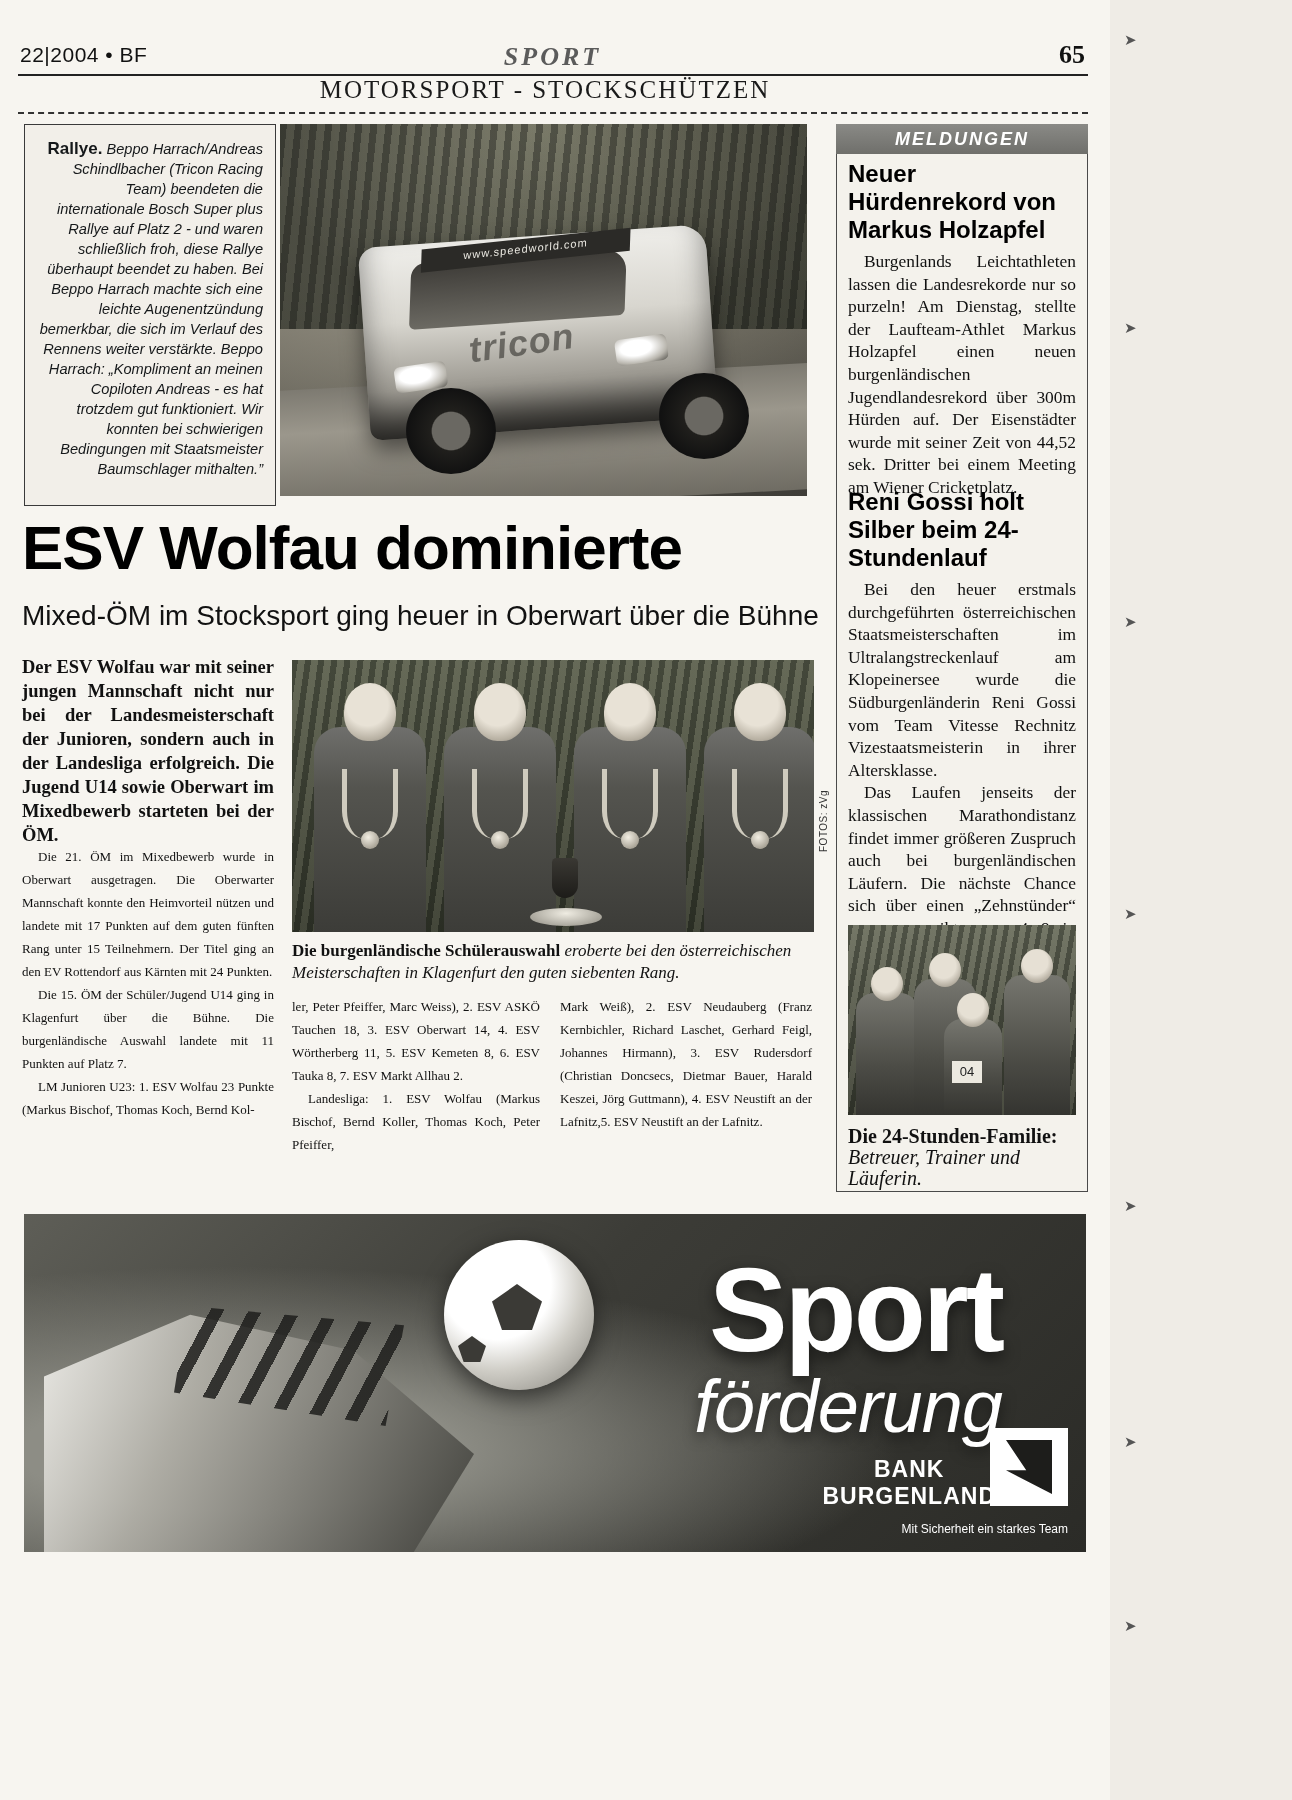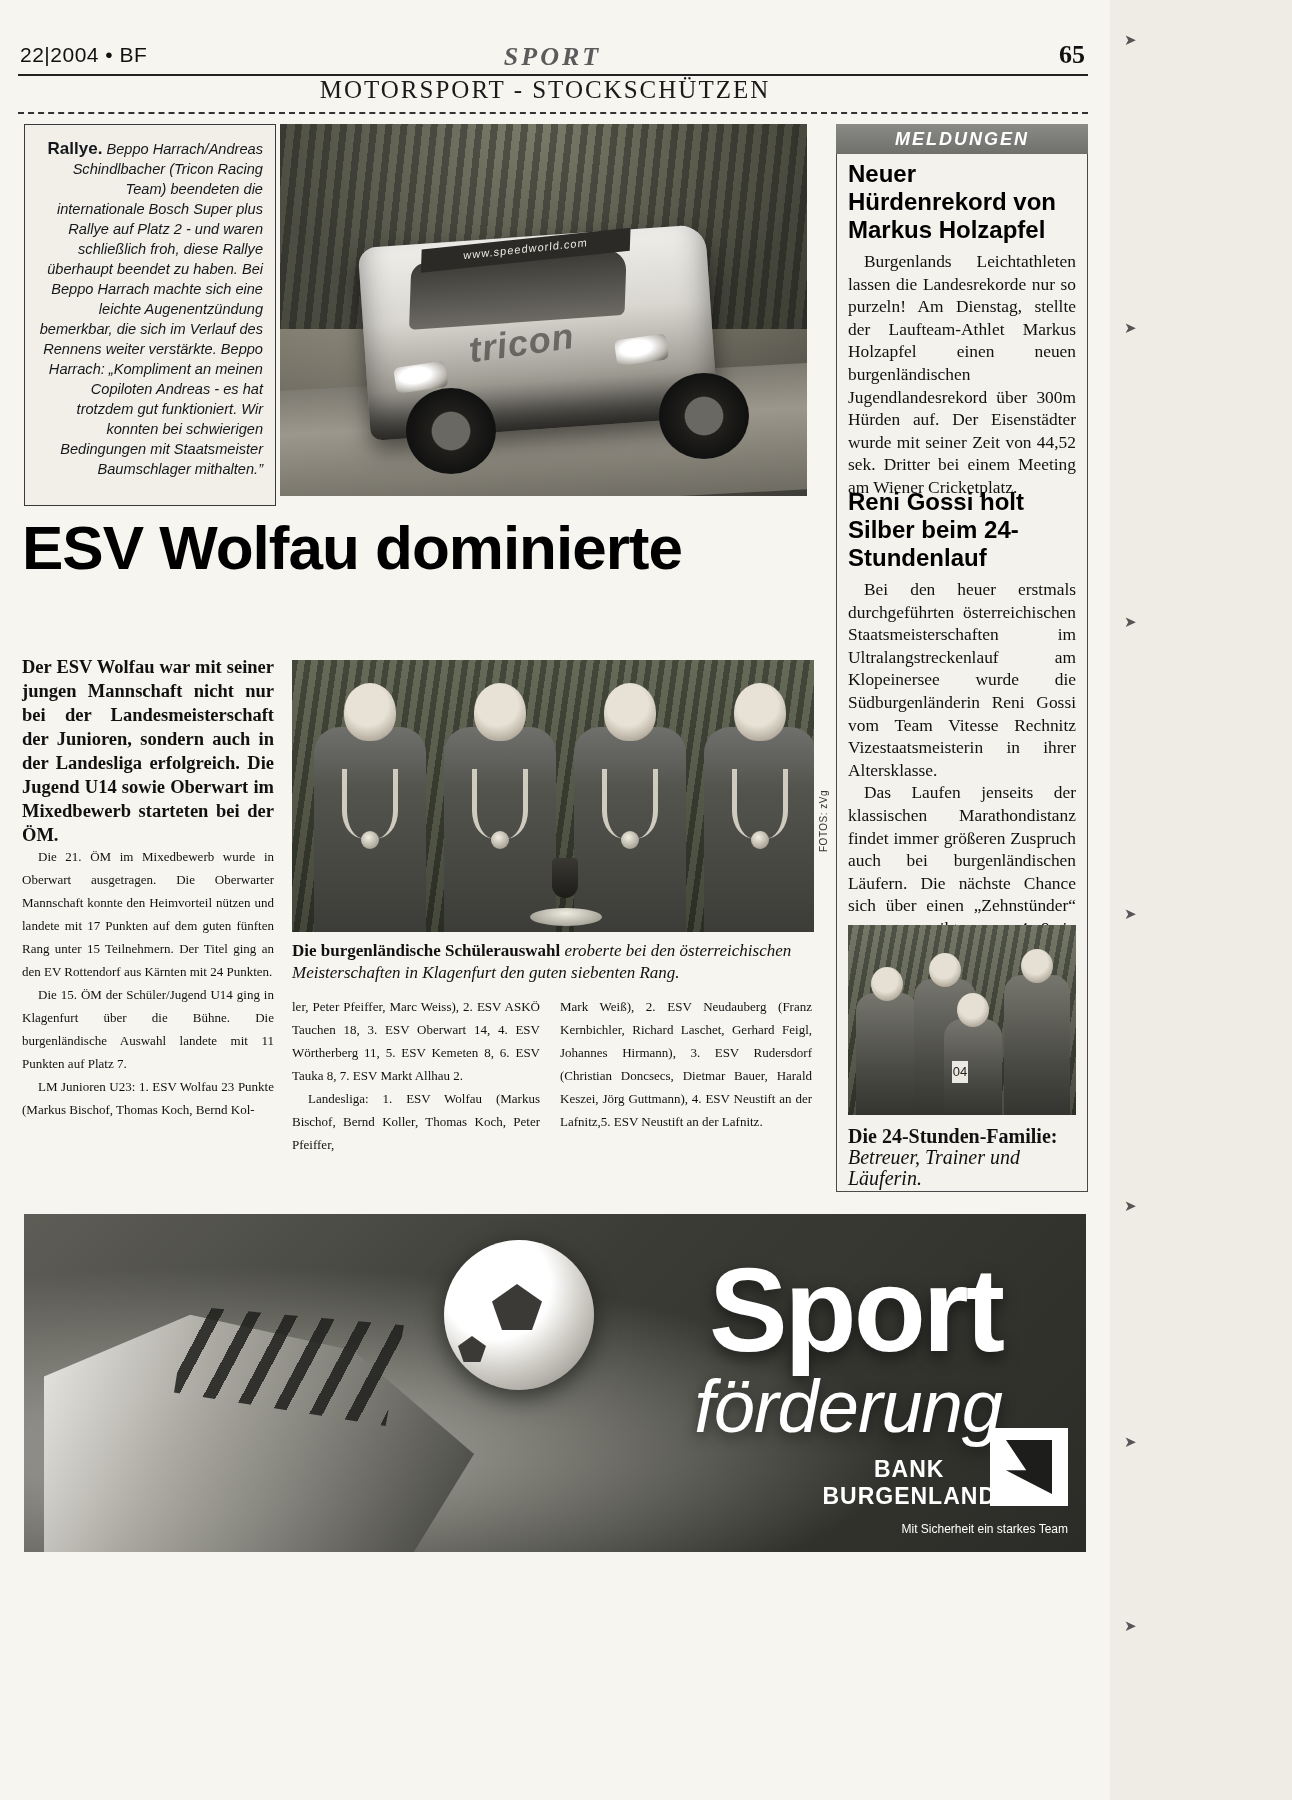--- a/index.html
+++ b/index.html
@@ -560,20 +560,21 @@
       <div class="rp-banner">www.speedworld.com</div>
       <div class="rp-logo">tricon</div>
       <div class="rp-light" style="left:8%; top:62%;"></div>
       <div class="rp-light" style="left:72%; top:56%;"></div>
     </div>
     <div class="rp-wheel" style="left:24%; bottom:6%;"></div>
     <div class="rp-wheel" style="left:72%; bottom:10%;"></div>
   </div>
 
   <div class="headline">ESV Wolfau dominierte</div>
+  <div class="subhead">Mixed-ÖM im Stocksport ging heuer in Oberwart über die Bühne</div>
 
   <div class="lead">Der ESV Wolfau war mit seiner jungen Mannschaft nicht nur bei der Landesmeisterschaft der Junioren, sondern auch in der Landesliga erfolgreich. Die Jugend U14 sowie Oberwart im Mixedbewerb starteten bei der ÖM.</div>
 
   <div class="team-photo">
     <div class="tp-bg"></div>
     <div class="person" style="left:22px;">
       <div class="head"></div>
       <div class="medal"></div>
     </div>
     <div class="person" style="left:152px;">
@@ -633,21 +634,21 @@
       </div>
     <div class="sbp-person" style="left:66px; height:136px;">
         <div class="h"></div>
       </div>
     <div class="sbp-person" style="left:96px; height:96px; width:58px;">
         <div class="h"></div>
       </div>
     <div class="sbp-person" style="left:156px; height:140px; width:66px;">
         <div class="h"></div>
       </div>
-    <div style="position:absolute; left:104px; bottom:32px; width:16px; height:22px; background:#ece9e0; color:#222; font-family:'Liberation Sans',sans-serif; font-size:13px; text-align:center; line-height:22px;">04</div>
+    <div style="position:absolute; left:104px; bottom:32px; width:30px; height:22px; background:#ece9e0; color:#222; font-family:'Liberation Sans',sans-serif; font-size:13px; text-align:center; line-height:22px;">04</div>
   </div>
 
   <div class="sb-caption">
     <b>Die 24-Stunden-Familie:</b><span> Betreuer, Trainer und Läuferin.</span>
   </div>
 
   <div class="advert">
     <div class="ad-bg"></div>
     <div class="ad-player"></div>
     <div class="ad-stripes"></div>

